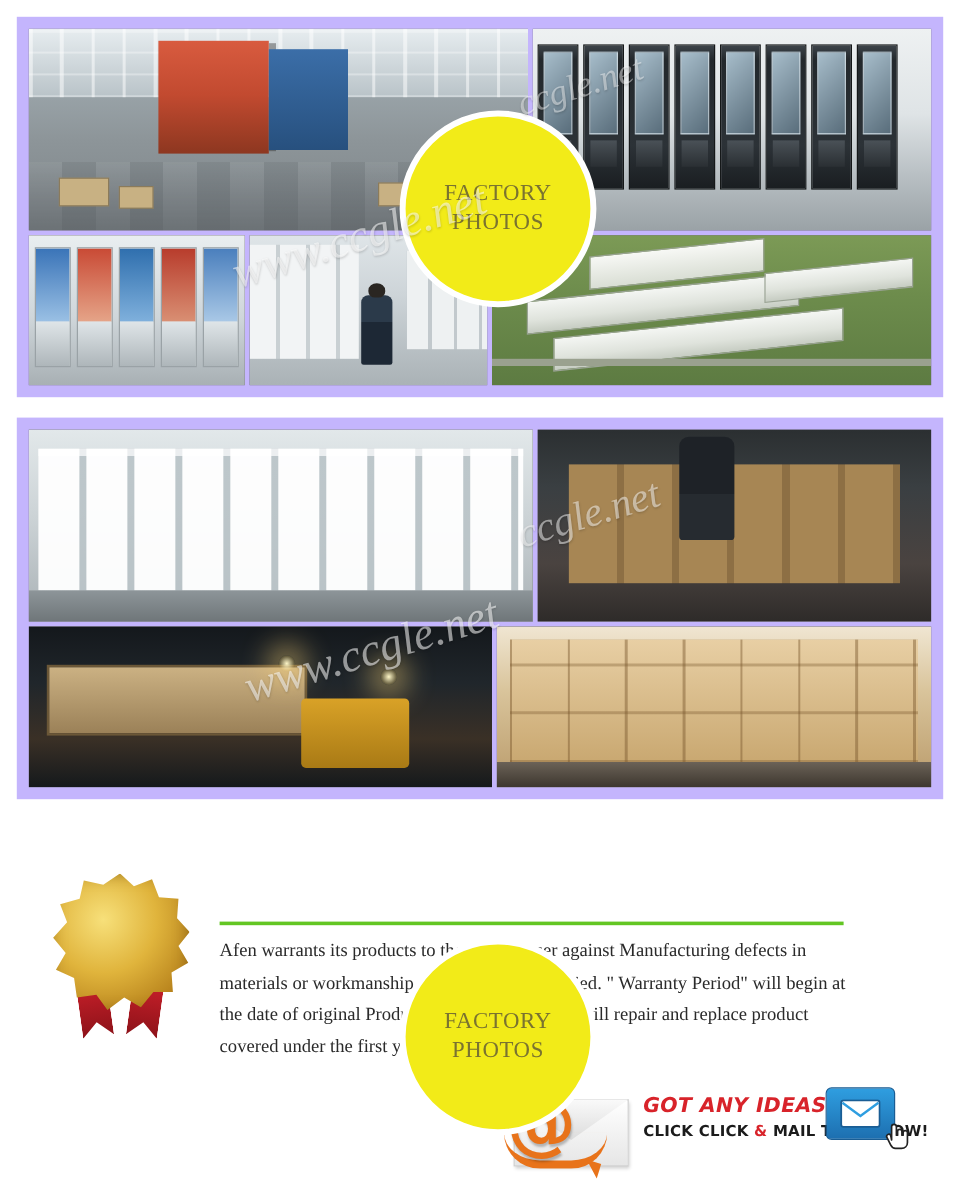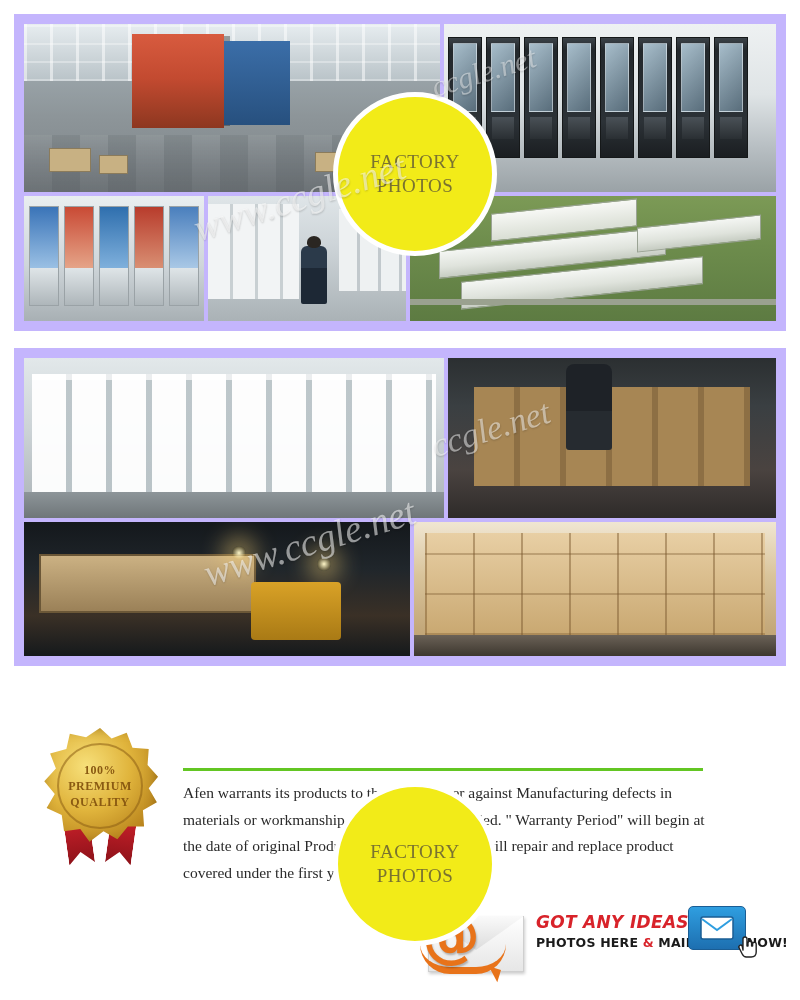--- a/index.html
+++ b/index.html
@@ -463,44 +463,39 @@
   <div class="watermark" id="wm-2">ccgle.net</div>
   <div class="watermark" id="wm-3">www.ccgle.net</div>
   <div class="watermark" id="wm-4">ccgle.net</div>
 
   <div id="warranty">
 
     <div class="seal">
       <div class="ribbon-l"></div>
       <div class="ribbon-r"></div>
       <div class="seal-star"></div>
-      <div class="seal-inner">
-        <span>100%</span>
-        <span>PREMIUM</span>
-        <span>QUALITY</span>
-      </div>
     </div>
 
     <div class="warranty-rule"></div>
     <div class="warranty-text">Afen warrants its products to the purchchaser against Manufacturing defects in materials or workmanship for a period as specified. " Warranty Period" will begin at the date of original Product purchase from Afen will repair and replace product covered under the first year.</div>
   </div>
 
   <div id="contact">
 
     <div class="env-at">
       <div class="env-body"></div>
       <div class="env-flap"></div>
       <div class="at-arrow"></div>
       <div class="at-sign">@</div>
     </div>
 
     <div class="cta-text">
       <div class="cta-line1">GOT ANY IDEAS?</div>
       <div class="cta-line2">
-        <span>PHOTOS HERE</span>
+        <span>CLICK CLICK</span>
         <span class="amp">&amp;</span>
         <span>MAIL TO US NOW!</span>
       </div>
     </div>
 
     <div class="mail-btn">
       <svg width="34" height="24" viewBox="0 0 34 24">
         <rect x="1" y="1" width="32" height="22" rx="2" fill="#ffffff" stroke="#1a5d94" stroke-width="1.5"></rect>
         <path d="M2 3 L17 14 L32 3" fill="none" stroke="#2f9ee0" stroke-width="2"></path>
       </svg>

